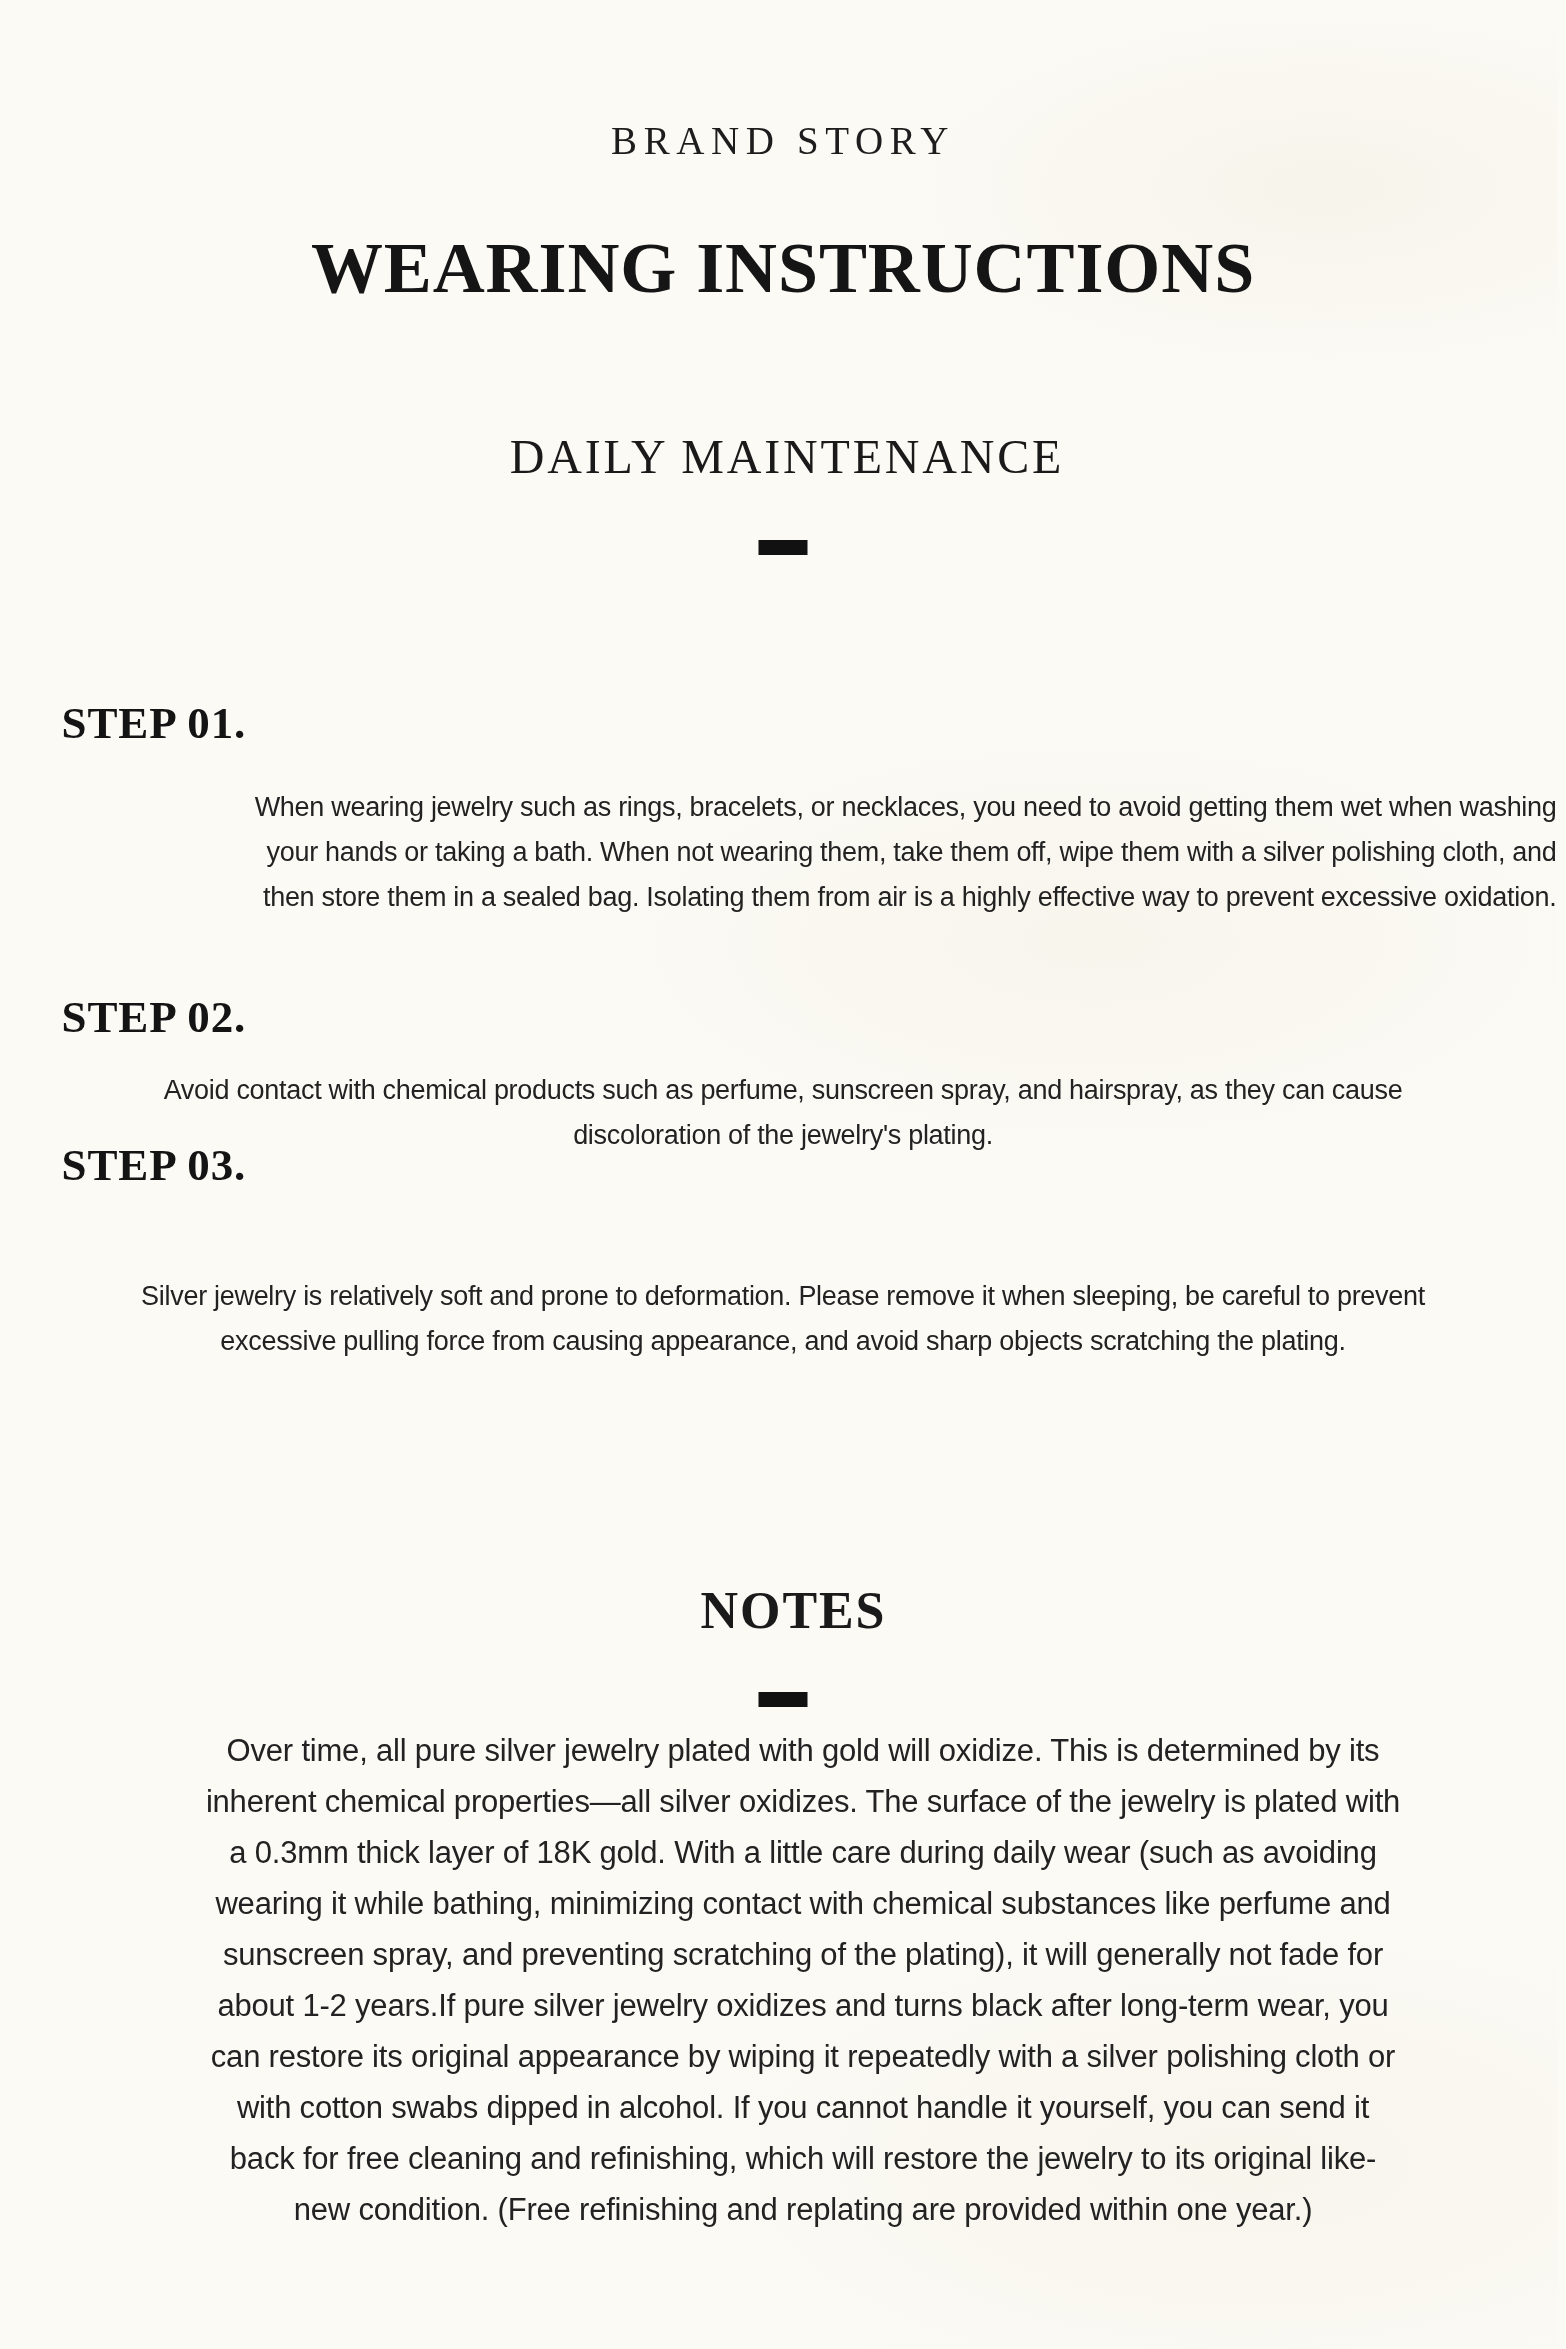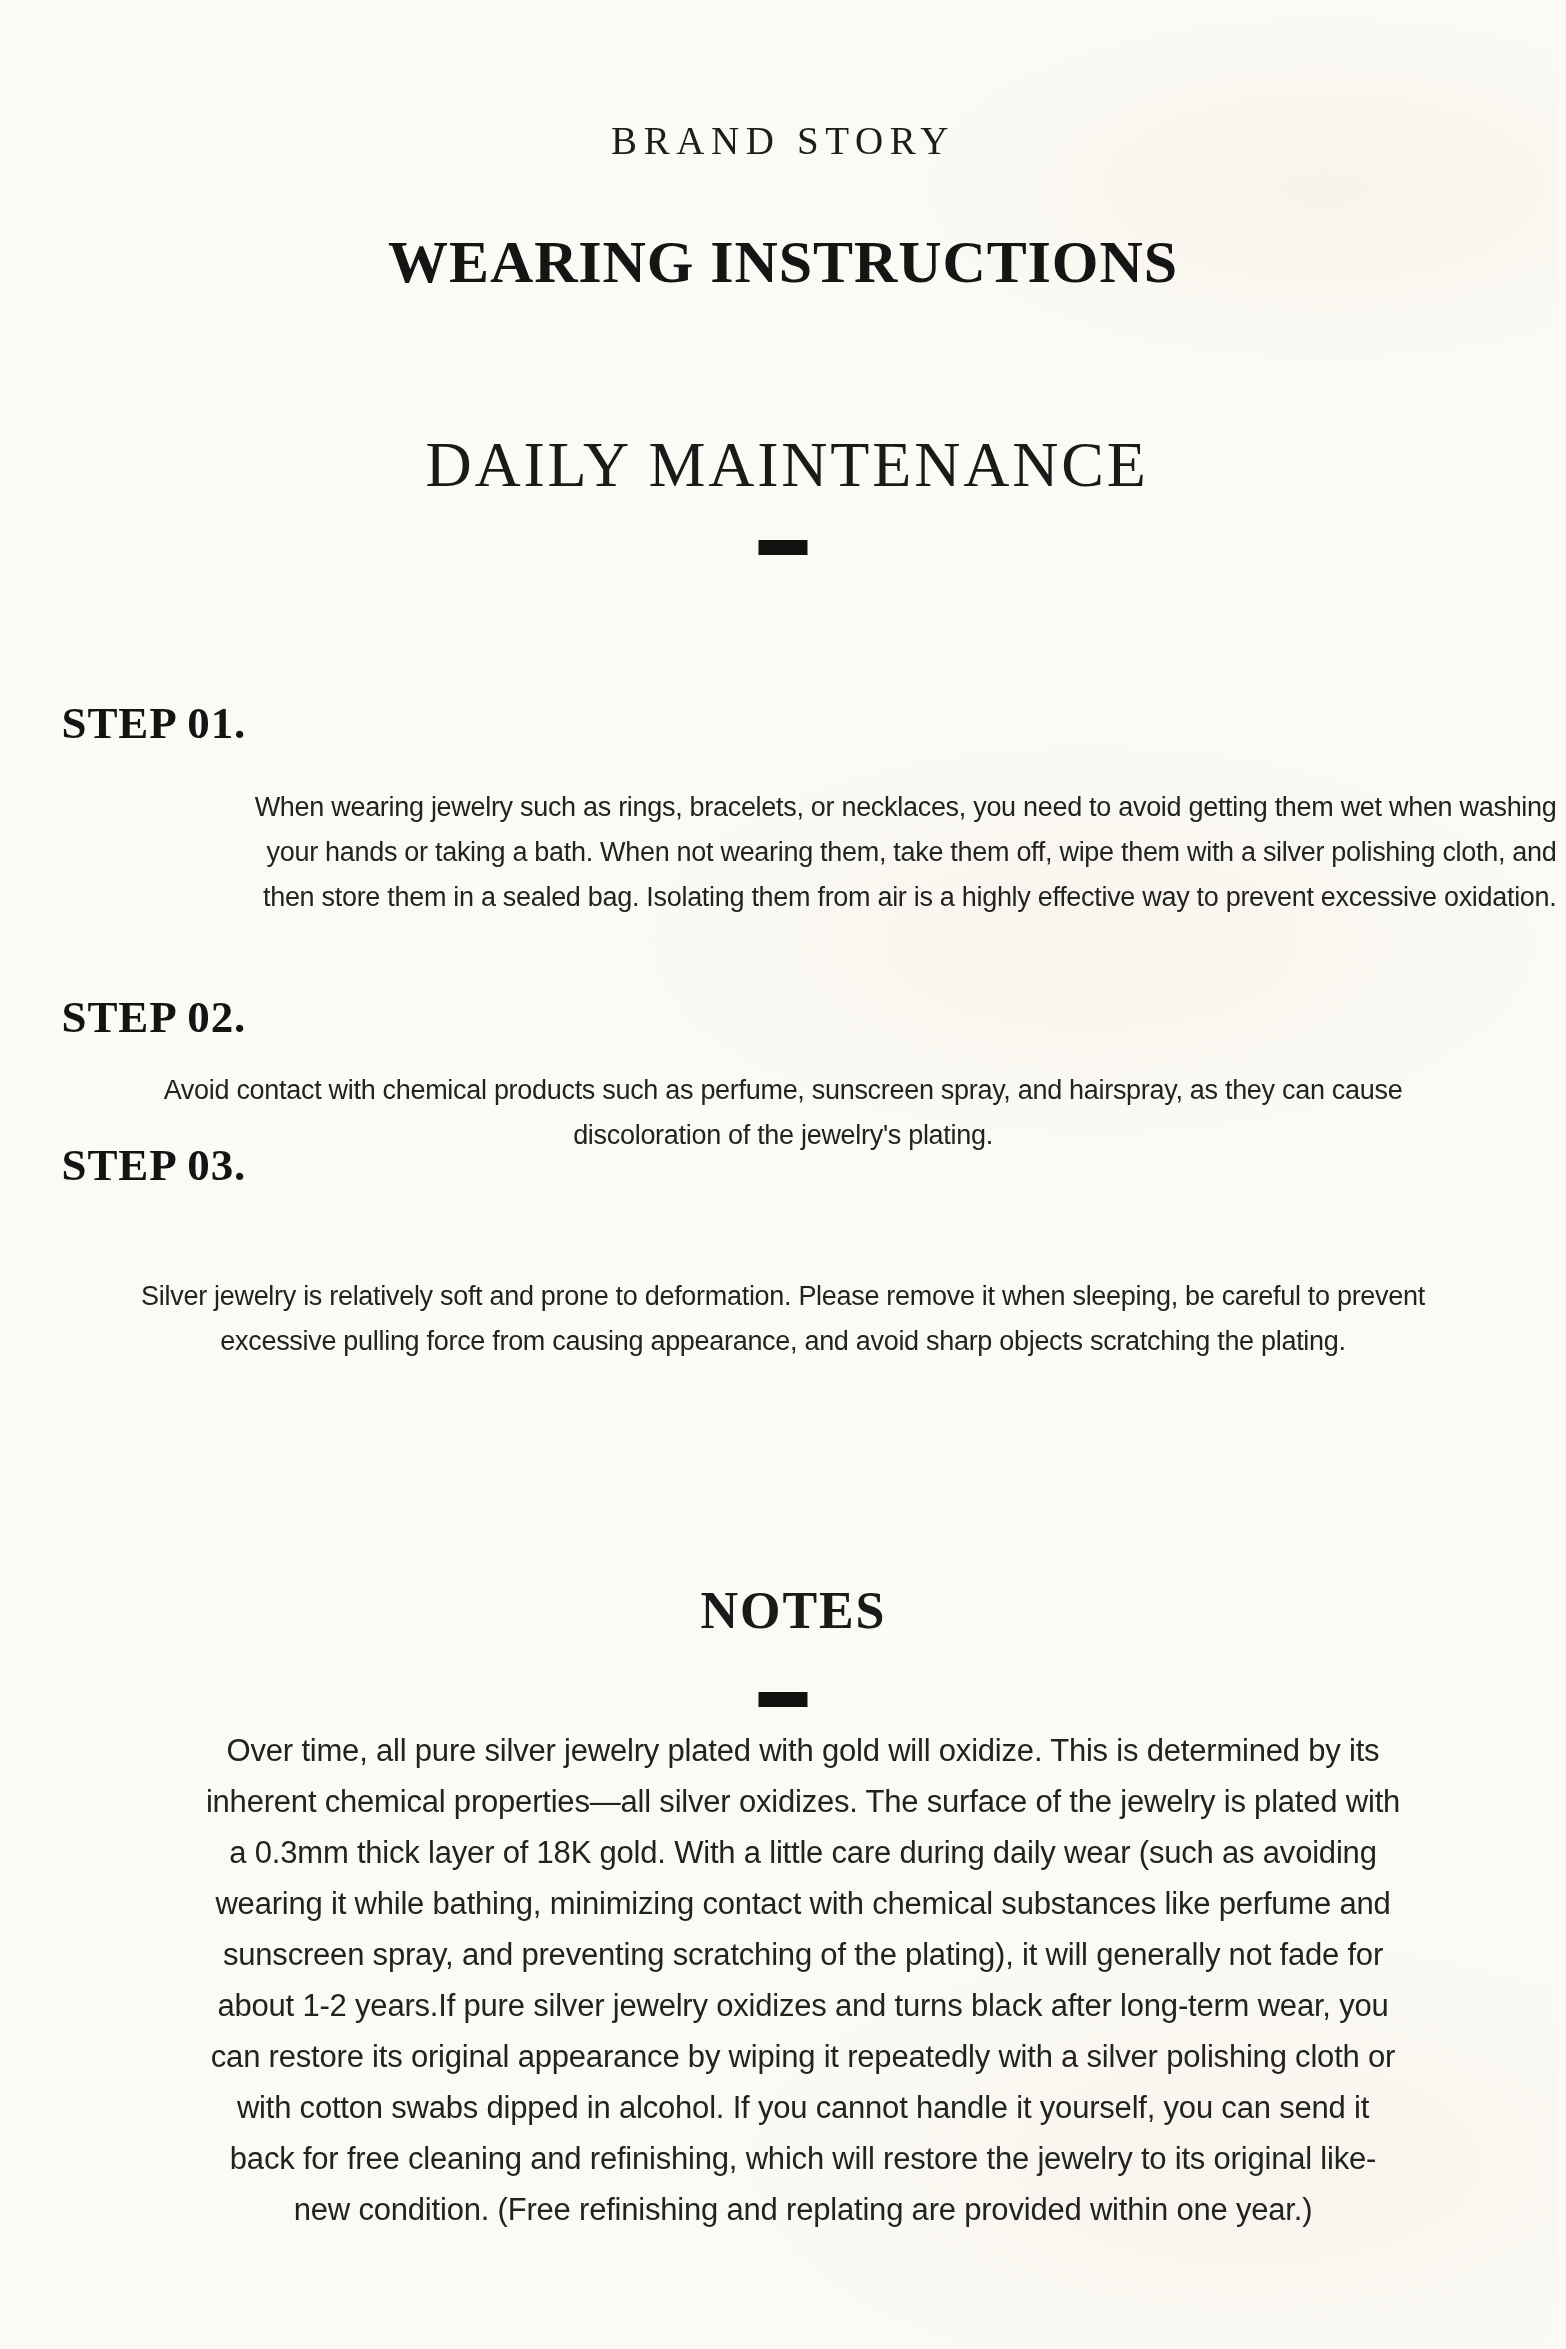--- a/index.html
+++ b/index.html
@@ -27,34 +27,34 @@
     top: 120px;
     font-family: "Liberation Serif", serif;
     font-size: 39px;
     line-height: 1.1;
     letter-spacing: 6.6px;
     color: #1d1d1d;
   }
   .main-title {
     top: 232px;
     font-family: "Liberation Serif", serif;
-    font-size: 60px;
+    font-size: 72px;
     font-weight: 700;
     line-height: 1;
     letter-spacing: 0.9px;
     color: #151515;
   }
   .section-heading {
     font-family: "Liberation Serif", serif;
     font-weight: 400;
     color: #1a1a1a;
   }
   .daily-heading {
     top: 433px;
-    font-size: 64px;
+    font-size: 48px;
     line-height: 1;
     letter-spacing: 2.8px;
     margin-left: 8px;
   }
   .notes-heading {
     top: 1585px;
     font-size: 52px;
     line-height: 1;
     font-weight: 700;
     letter-spacing: 1.9px;

